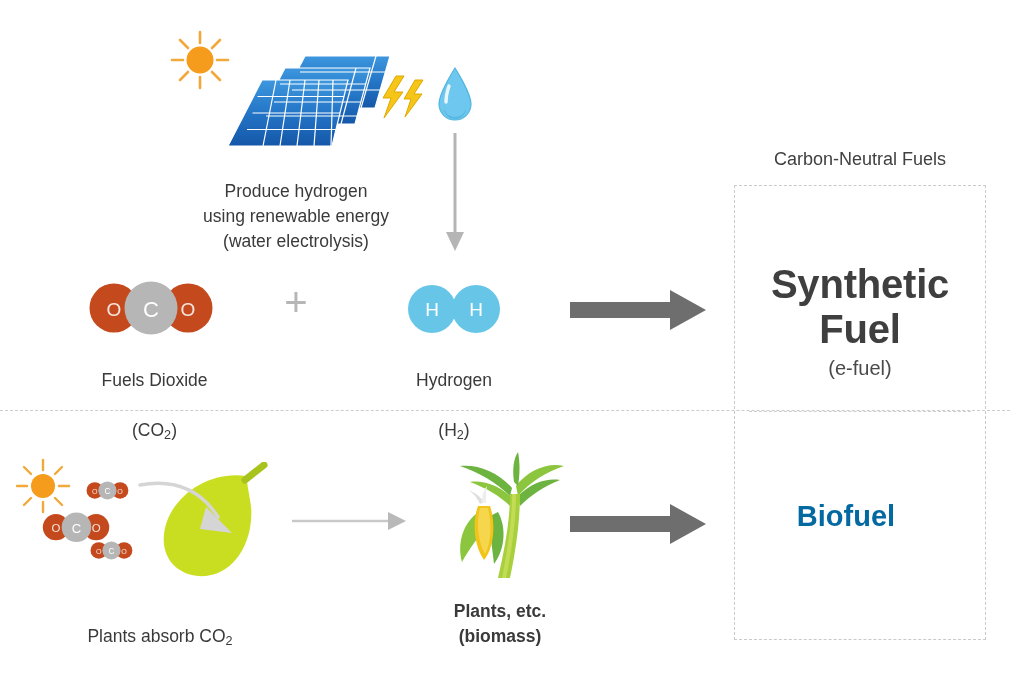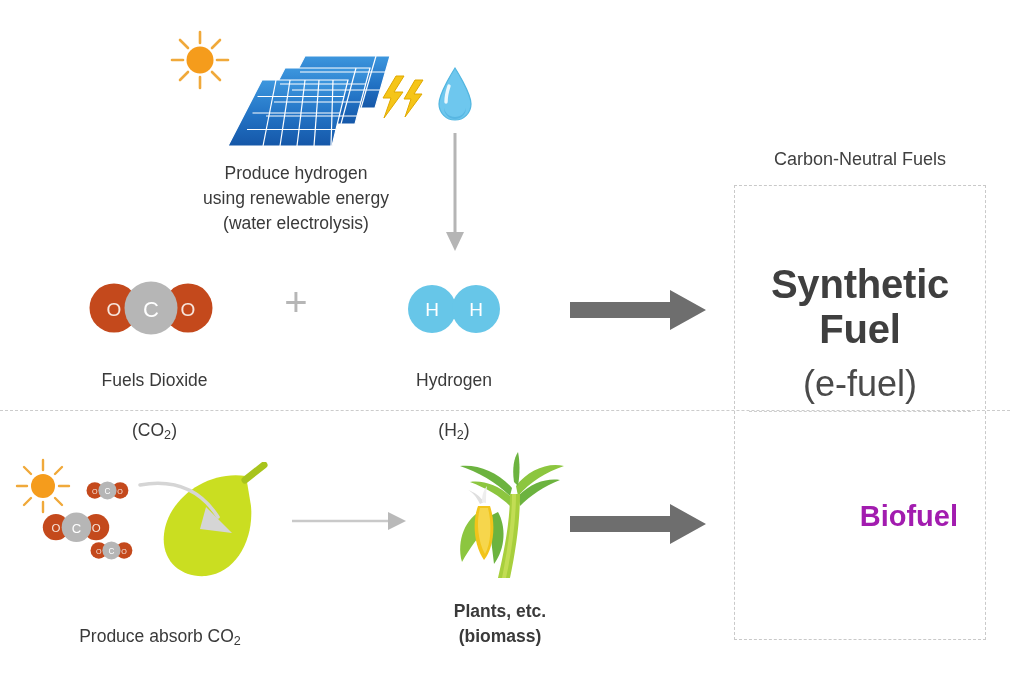--- a/index.html
+++ b/index.html
@@ -61,35 +61,35 @@
   }
   #synthetic-fuel .l1 {
     display: block;
     font-size: 40px;
     font-weight: bold;
     color: #3f3f3f;
     letter-spacing: -0.2px;
   }
   #synthetic-fuel .l2 {
     display: block;
-    font-size: 36px;
+    font-size: 20px;
     color: #4a4a4a;
-    margin-top: 11px;
+    margin-top: 5px;
   }
   #biofuel {
     left: 734px; top: 500px;
     width: 224px;
-    text-align: right;
+    text-align: center;
     font-size: 29px;
     font-weight: bold;
-    color: #a21caf;
+    color: #0369a1;
   }
 
   
-  #solar-caption { left: 178px; top: 161px; width: 236px; }
+  #solar-caption { left: 178px; top: 179px; width: 236px; }
   #co2-caption   { left: 52px;  top: 343px; width: 205px; }
   #h2-caption    { left: 378px; top: 343px; width: 152px; }
   #photo-caption { left: 48px;  top: 599px; width: 224px; }
   #biomass-caption { left: 400px; top: 599px; width: 200px; font-weight: bold; }
 
   
   #plus {
     left: 277px; top: 284px;
     width: 38px; height: 38px;
     color: #b6b6b6;
@@ -287,21 +287,21 @@
   <svg class="abs" style="left:290px; top:508px;" width="118" height="26" viewBox="0 0 118 26">
     <line x1="2" y1="13" x2="100" y2="13" stroke="#c9c9c9" stroke-width="2.4"></line>
     <polygon points="98,4 116,13 98,22" fill="#b9b9b9"></polygon>
   </svg>
 
   <svg class="abs" style="left:570px; top:502px;" width="138" height="44" viewBox="0 0 138 44">
     <polygon points="0,14 100,14 100,2 136,22 100,42 100,30 0,30" fill="#6e6e6e"></polygon>
   </svg>
 
   <div class="abs lbl" id="photo-caption">
-    <span>Produce absorb CO</span><span class="sub">2</span><br>
+    <span>Plants absorb CO</span><span class="sub">2</span><br>
     
   </div>
 
   <div class="abs lbl" id="biomass-caption">Plants, etc.
 (biomass)</div>
 
   <div class="abs" id="cnf-title">Carbon-Neutral Fuels</div>
 
   <div class="abs" id="cnf-box">
     <div class="split"></div>

